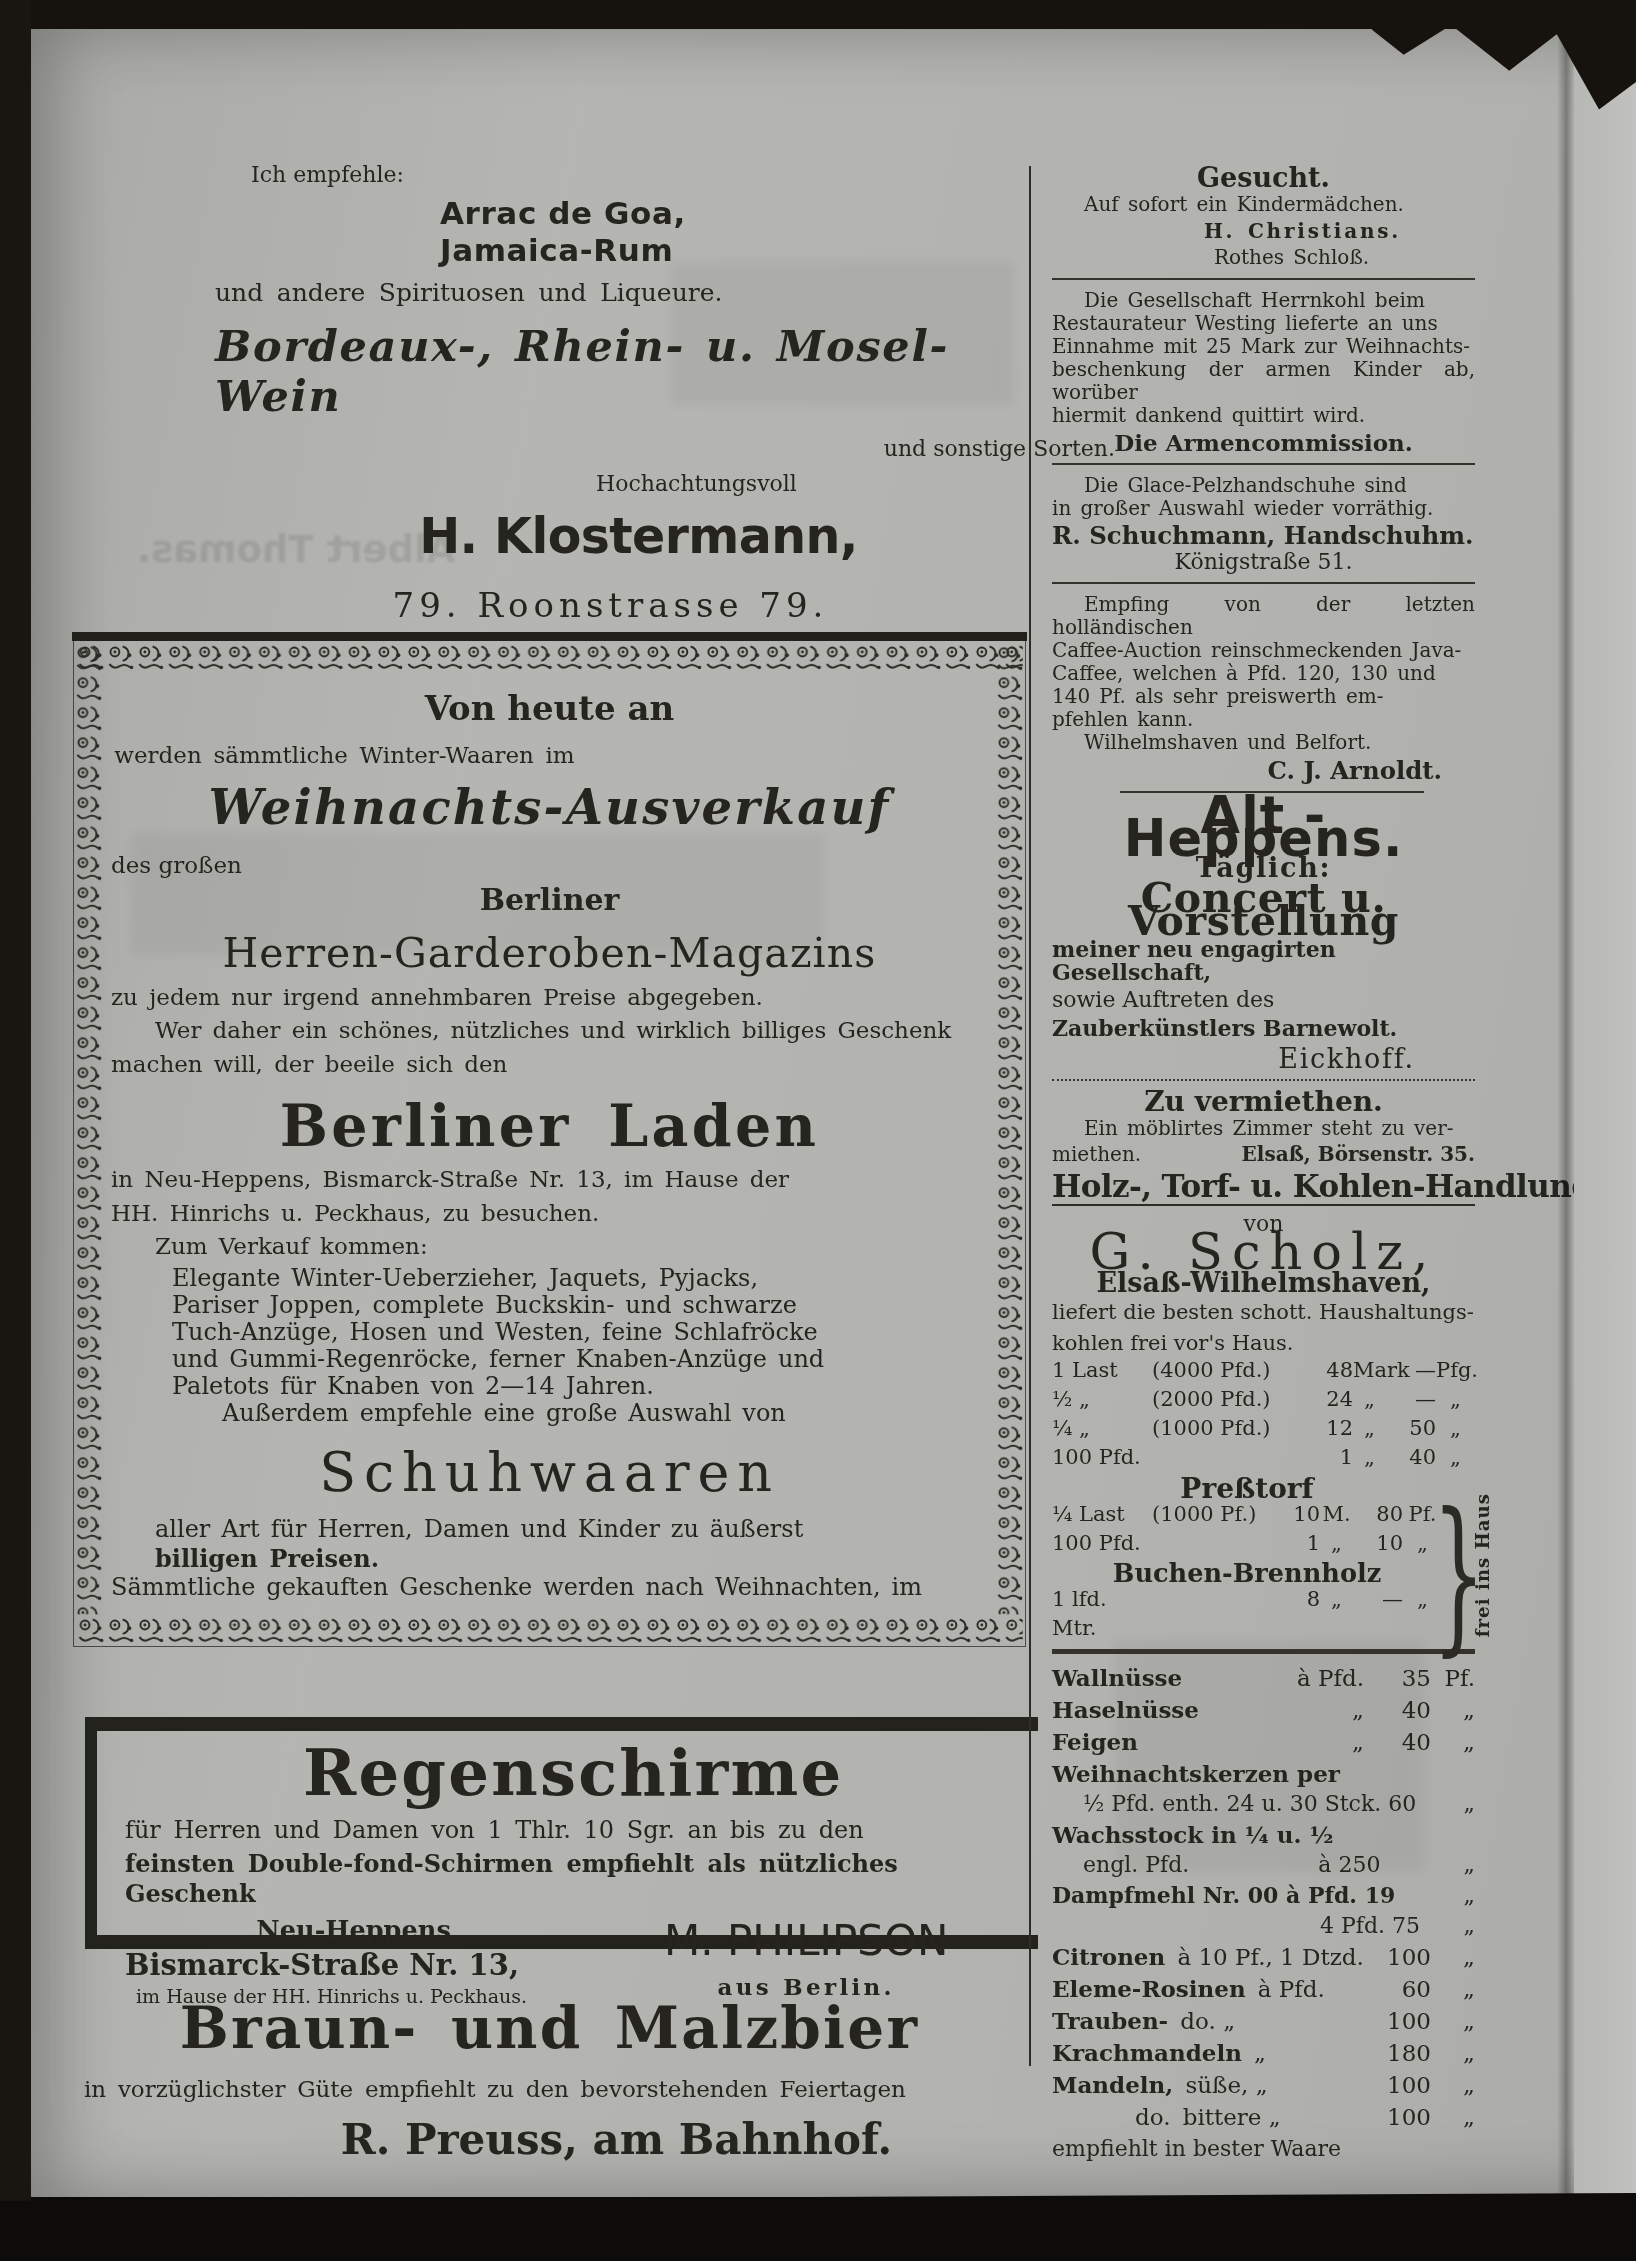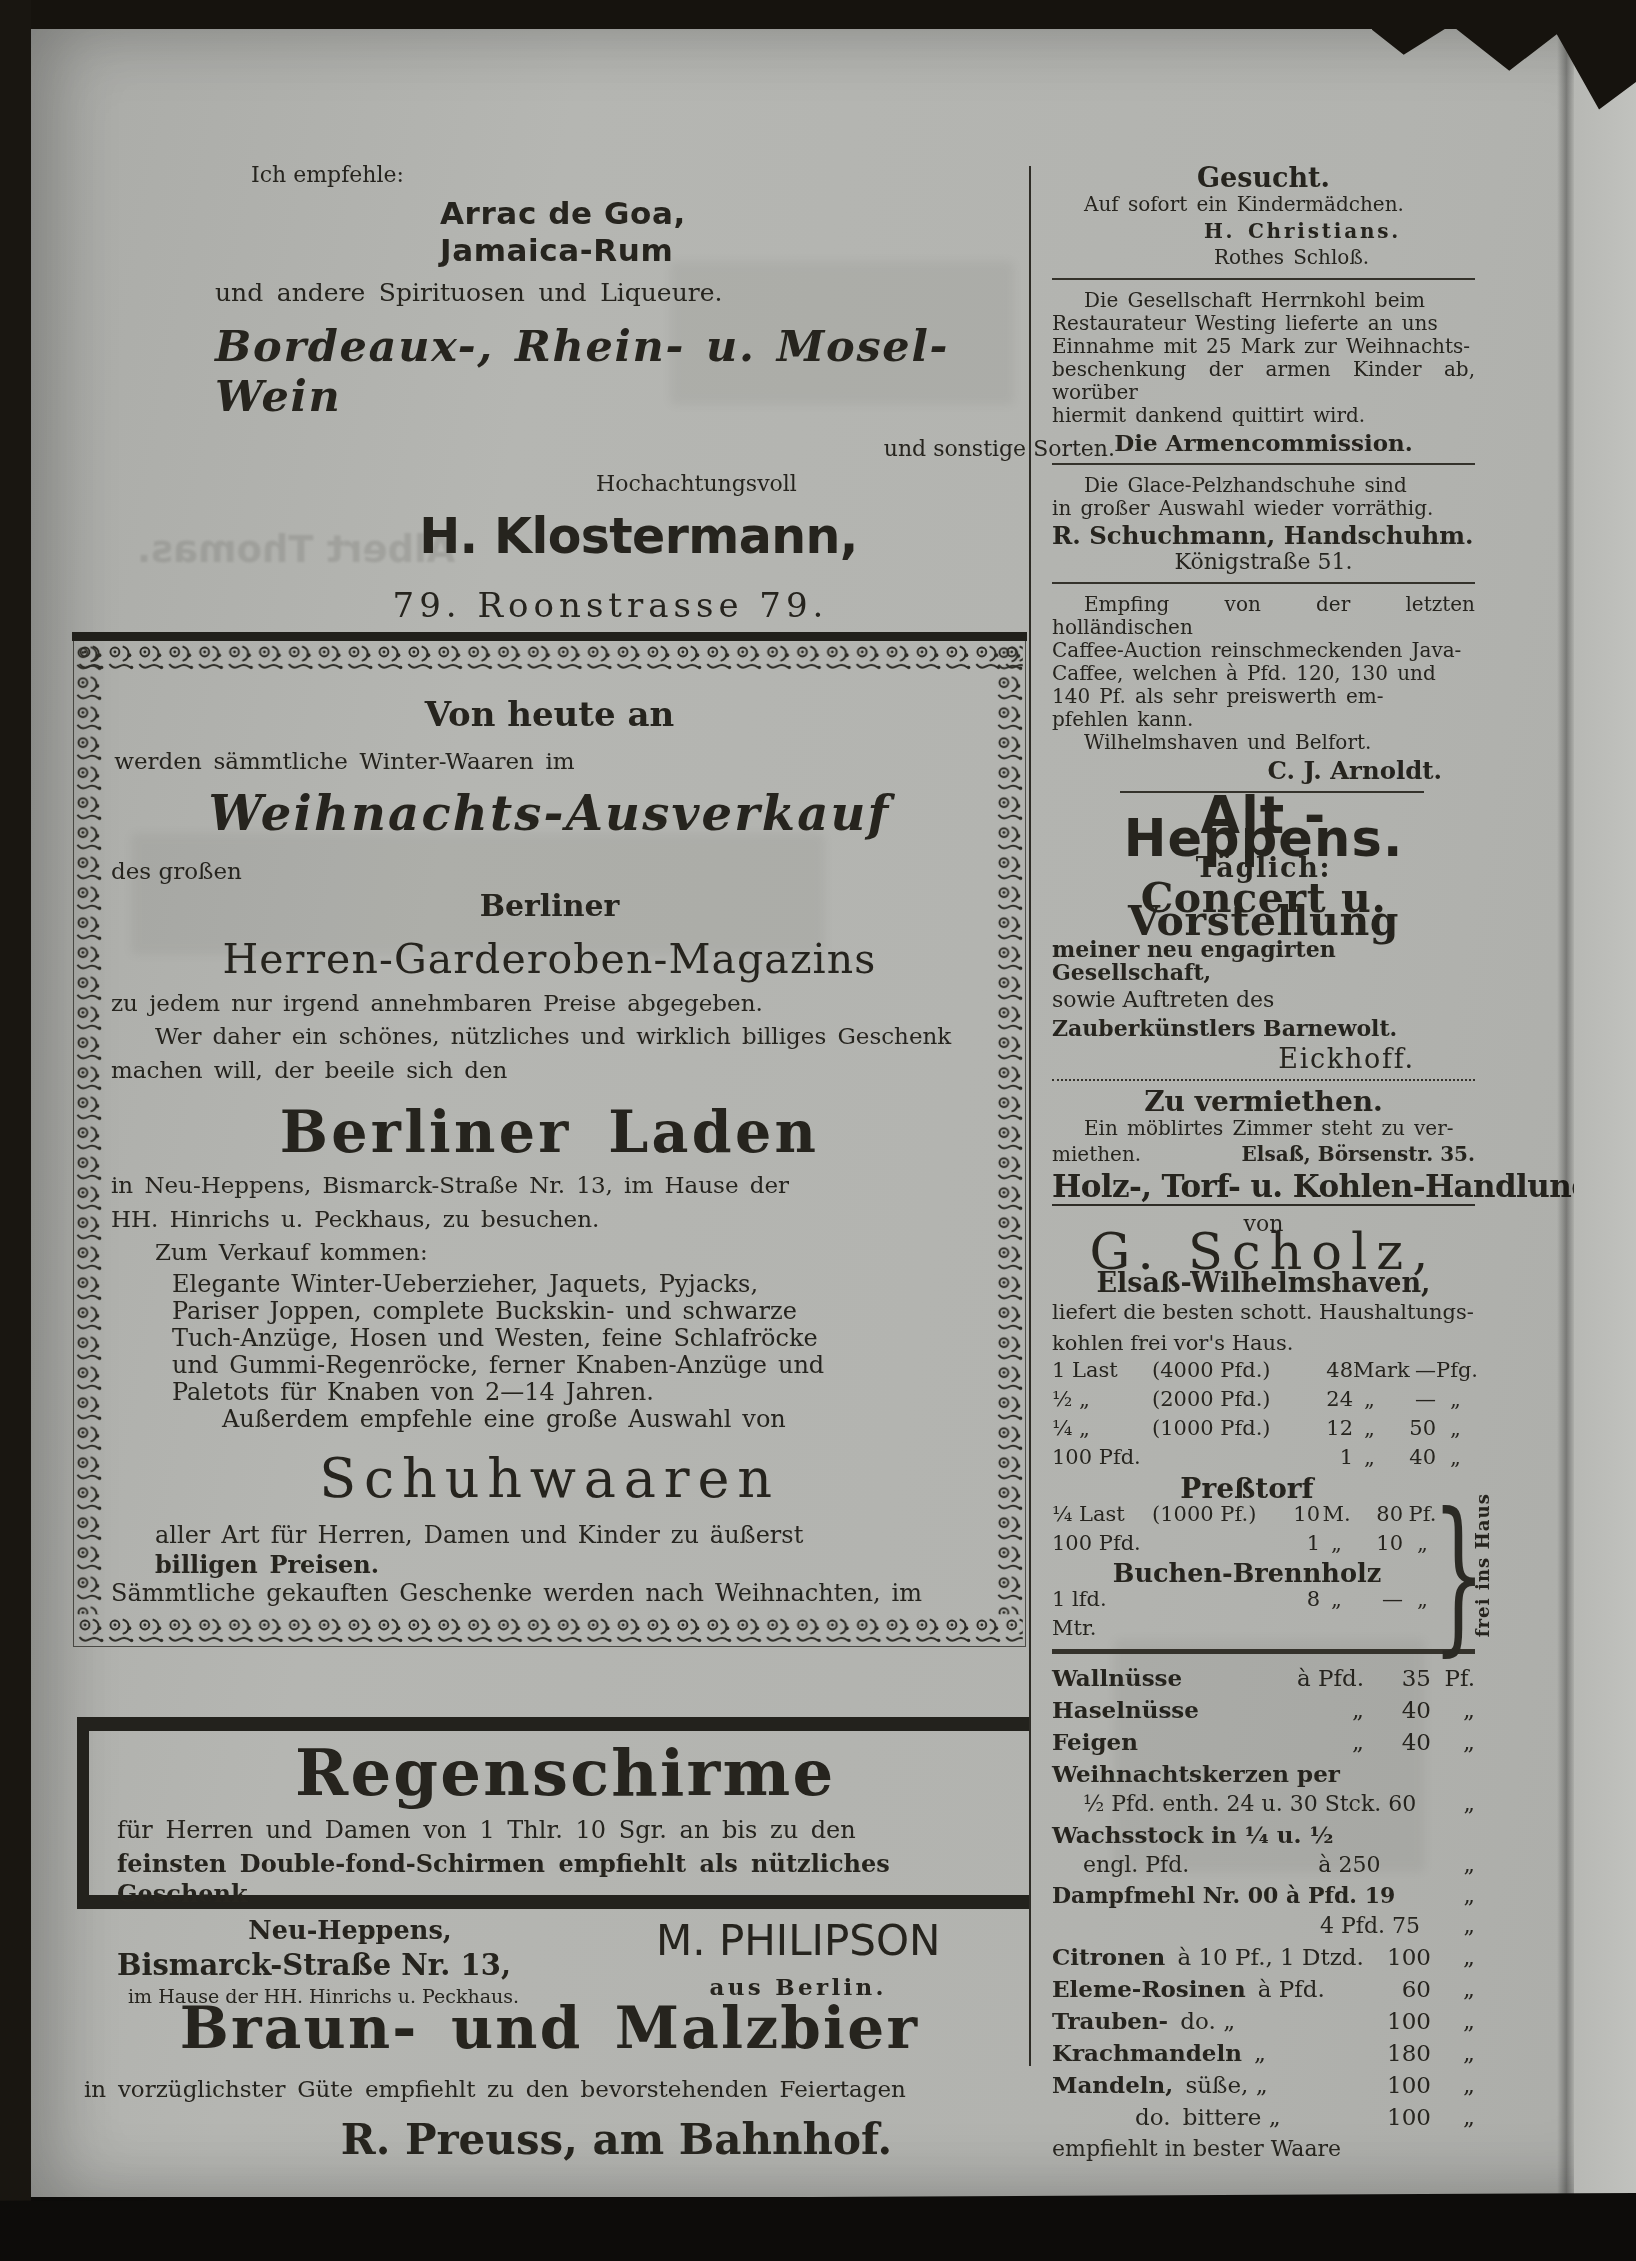--- a/index.html
+++ b/index.html
@@ -49,40 +49,40 @@
   
   .ornate{position:absolute;top:605px;left:0;width:953px;height:1014px;
     border:1.7px solid rgba(40,39,33,.75);box-sizing:border-box}
   .ornate .bar-top{position:absolute;top:-1.7px;left:-1.7px;right:-1.7px;height:9px;background:#21201b}
   svg.ob{position:absolute;display:block}
   .ob-t{top:7.8px;left:0;width:100%;height:31px}
   .ob-b{bottom:0;left:0;width:100%;height:31px}
   .ob-l{top:7.8px;left:0;width:30px;height:calc(100% - 39px)}
   .ob-r{top:7.8px;right:0;width:30px;height:calc(100% - 39px)}
   .ornate-inner{position:absolute;left:37px;right:37px;top:47px;bottom:33px;overflow:hidden}
-  .a-open{font-size:34px;font-weight:bold;margin-top:13px;text-align:center}
+  .a-open{font-size:34px;font-weight:bold;margin-top:7px;text-align:center}
   .a-sub{font-size:23px;margin-top:14.4px;margin-left:3.3px;word-spacing:4.4px}
   .a-head{font-size:48px;font-style:italic;font-weight:bold;margin-top:11px;text-align:center;
     letter-spacing:2.2px;word-spacing:7.8px}
   .a-small{font-size:23px;margin-top:16.7px}
   .a-berliner{font-size:30px;font-weight:bold;margin-top:4px;text-align:center}
   .a-magazin{font-size:41px;margin-top:12.2px;text-align:center;letter-spacing:1.1px}
   .a-body{font-size:23px;line-height:28px;margin-top:5.6px;word-spacing:3.9px}
   .ind{margin-left:44px}
   .a-shop{font-size:57px;font-weight:bold;margin-top:14.4px;text-align:center;letter-spacing:3.3px;
     word-spacing:13.3px}
   .a-goods{margin-top:4.4px;margin-left:61px}
   .a-goods p{font-size:24px;line-height:27px;word-spacing:3.3px}
   .a-goods .gctr{margin-left:50px}
   .a-schuh{font-size:54px;margin-top:14.4px;text-align:center;letter-spacing:7.8px}
   .a-schuhlines{margin-top:11px}
   .a-schuhlines p{font-size:24px;line-height:29px;word-spacing:3.3px}
 
   
-  .regen{position:absolute;top:1689px;left:4px;width:953px;height:192px;box-sizing:border-box;
+  .regen{position:absolute;top:1689px;left:12px;width:953px;height:232px;box-sizing:border-box;
     border-top:14.4px solid #23221d;border-left:12.2px solid #23221d;border-bottom:14.4px solid #23221d;
     padding:4.4px 16.7px 0 28px}
   .r-title{font-size:64px;font-weight:bold;text-align:center;letter-spacing:2.2px}
   .r-line{font-size:24px;line-height:30px;word-spacing:5px;margin-top:4.4px}
   .r-line2{font-weight:bold}
   .r-sig{display:flex;margin-top:5.6px}
   .r-sig-l{width:52%}
   .rp{font-size:25.6px;font-weight:bold;text-align:center}
   .rs{font-size:29px;font-weight:bold;margin-top:3.3px}
   .rh{font-size:19px;margin-top:3.3px;margin-left:11px}

